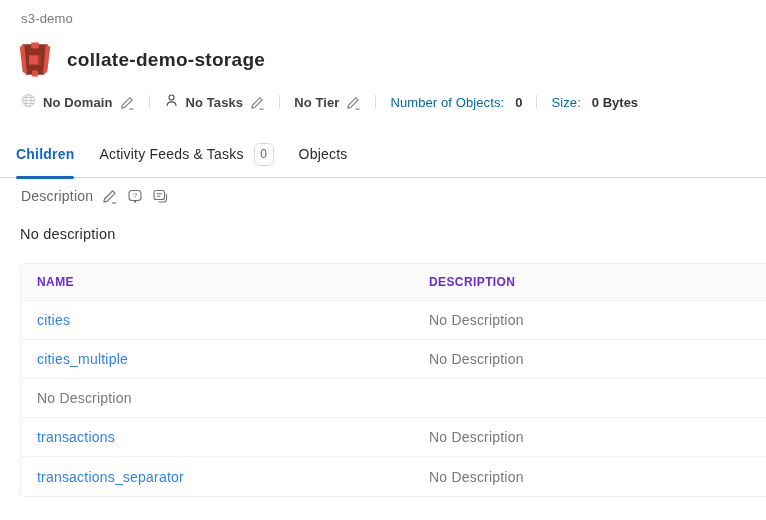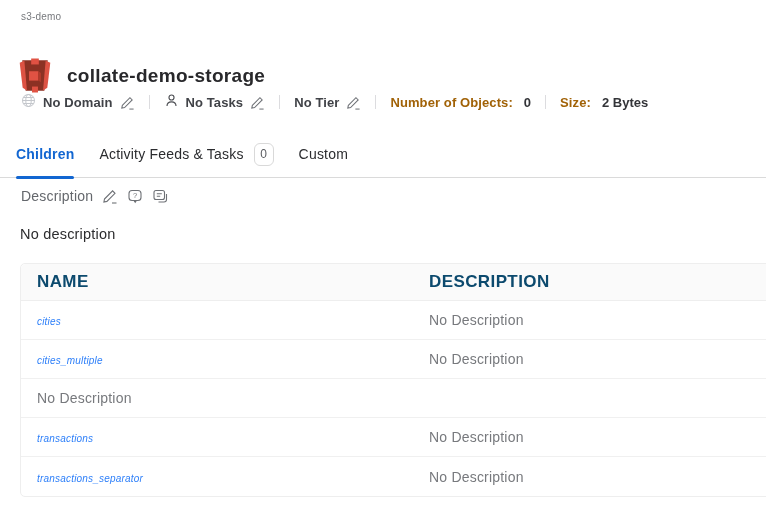--- a/index.html
+++ b/index.html
@@ -1,32 +1,32 @@
 <!DOCTYPE html>
 <html><head>
 <meta charset="utf-8">
 <style>
   * { margin:0; padding:0; box-sizing:border-box; }
   html,body { width:766px; height:520px; background:#fff; overflow:hidden;
               font-family:"Liberation Sans", sans-serif; }
   #page { position:relative; width:766px; height:520px; background:#fff; overflow:hidden; }
 
   
-  .breadcrumb { position:absolute; left:21px; top:11px; font-size:10px; color:#77797d; letter-spacing:.2px; cursor:pointer; }
-
-  
-  .title-row { position:absolute; left:18px; top:41px; display:flex; align-items:center; gap:15px;margin-top:16px; }
+  .breadcrumb { position:absolute; left:21px; top:11px; font-size:13px; color:#77797d; letter-spacing:.2px; cursor:pointer; }
+
+  
+  .title-row { position:absolute; left:18px; top:41px; display:flex; align-items:center; gap:15px; }
   .svc-icon { width:34px; height:37px; display:block; }
   .page-title { font-size:19px; font-weight:700; color:#28282b; letter-spacing:.3px; }
 
   
   .meta-row { position:absolute; left:21px; top:92px; height:20px; display:flex; align-items:center; font-size:13px; }
   .meta-item { display:flex; align-items:center; gap:7px;justify-content:center; }
   .meta-strong { color:#404247; font-weight:700; letter-spacing:.1px; }
-  .meta-label  { color:#a16207; letter-spacing:.1px;font-weight:bold; }
+  .meta-label  { color:#0369a1; letter-spacing:.1px; }
   .meta-value  { color:#333438; font-weight:700; margin-left:4px; }
   .meta-div { width:1px; height:14px; background:#dcdcdf; margin:0 14px; }
   .icon-btn { display:inline-flex; cursor:pointer; }
   .icon-btn svg { display:block; }
 
   
   .tabs { position:absolute; left:0; top:131px; width:766px; height:47px;
           border-bottom:1px solid #dadada; display:flex; align-items:center;
           gap:25px; padding:0 0 0 16px; }
   .tab { position:relative; height:47px; display:flex; align-items:center; gap:10px;
@@ -41,26 +41,26 @@
   
   .desc-head { position:absolute; left:21px; top:188px; display:flex; align-items:center; gap:9px; }
   .desc-label { font-size:14px; color:#64676c; font-weight:500; letter-spacing:.2px; }
   .no-desc { position:absolute; left:20px; top:226px; font-size:14.5px; color:#2c2c2e; letter-spacing:.2px; }
 
   
   .tbl { position:absolute; left:20px; top:263px; width:762px;
          border:1px solid #eeeeee; border-radius:5px; background:#fff; }
   .t-head { display:flex; height:37px; align-items:center; background:#fafafa;
             border-bottom:1px solid #eeeeee; border-radius:5px 5px 0 0; }
-  .t-col { font-size:17px; font-weight:700; color:#0c4a6e; letter-spacing:.4px; }
+  .t-col { font-size:12px; font-weight:700; color:#6d28d9; letter-spacing:.4px; }
   .c-name { width:392px; padding-left:16px; }
   .c-desc { flex:1; padding-left:16px; }
   .t-row { display:flex; height:39px; align-items:center; border-bottom:1px solid #f0f0f0; }
   .t-row:last-child { border-bottom:none; }
-  .t-link { font-size:10px; color:#2d7ff9; cursor:pointer; letter-spacing:.2px;font-style:italic; }
+  .t-link { font-size:14px; color:#2d7ff9; cursor:pointer; letter-spacing:.2px; }
   .t-nodesc { font-size:14px; color:#77797d; letter-spacing:.2px; }
 </style>
 </head>
 <body>
 
 <div id="page">
 
   <div class="breadcrumb">s3-demo</div>
 
   <div class="title-row">
@@ -120,35 +120,35 @@
       </span>
     </div>
     <div class="meta-div"></div>
     <div class="meta-item">
       <span class="meta-label">Number of Objects:</span>
       <span class="meta-value">0</span>
     </div>
     <div class="meta-div"></div>
     <div class="meta-item">
       <span class="meta-label">Size:</span>
-      <span class="meta-value">2 Bytes</span>
+      <span class="meta-value">0 Bytes</span>
     </div>
   </div>
 
   <div class="tabs">
     <div class="tab active">
       <span>Children</span>
       <span class="tab-underline"></span>
     </div>
     <div class="tab">
       <span>Activity Feeds &amp; Tasks</span>
       <span class="tab-badge">0</span>
     </div>
     <div class="tab">
-      <span>Custom</span>
+      <span>Objects</span>
     </div>
   </div>
 
   <div class="desc-head">
     <span class="desc-label">Description</span>
     <span class="icon-btn">
       <svg width="16" height="16" viewBox="0 0 16 16" fill="none" stroke="#6e7176" stroke-width="1.1">
         <path d="M2.5 11 L10.6 2.9 l2.4 2.4 L4.9 13.4 l-3 .6 z"></path>
           <path d="M10 15 h4.5"></path>
       </svg>

